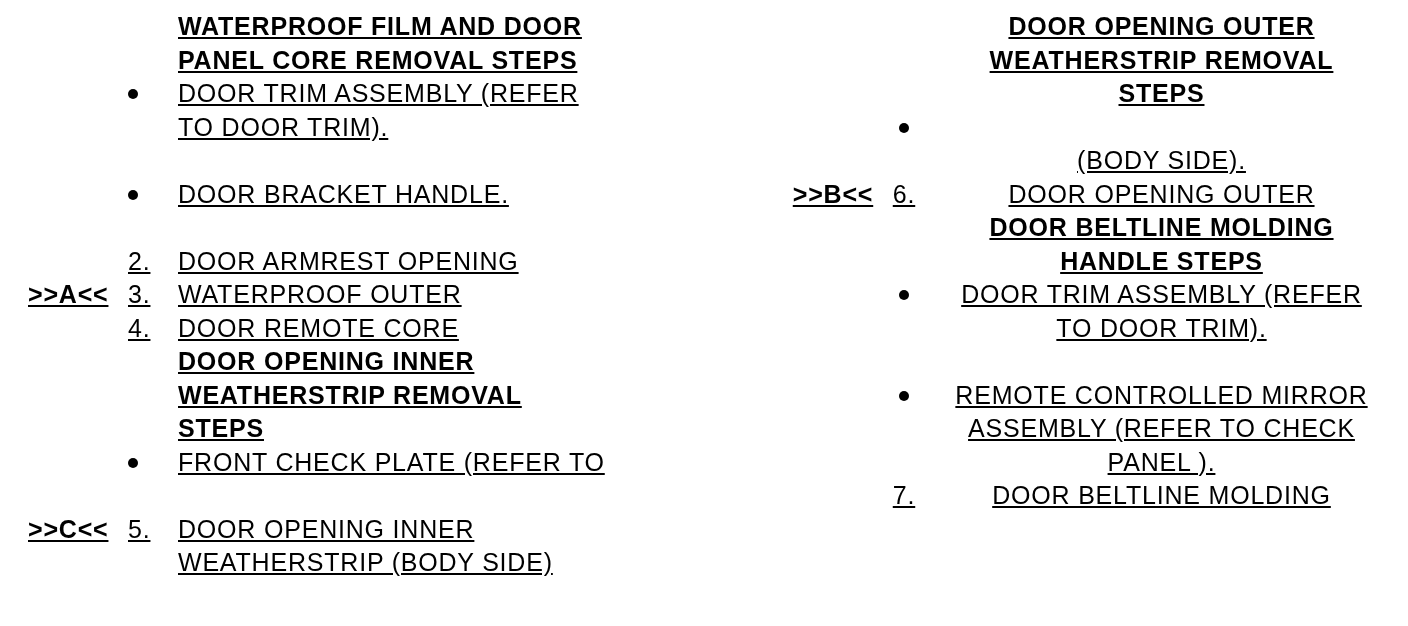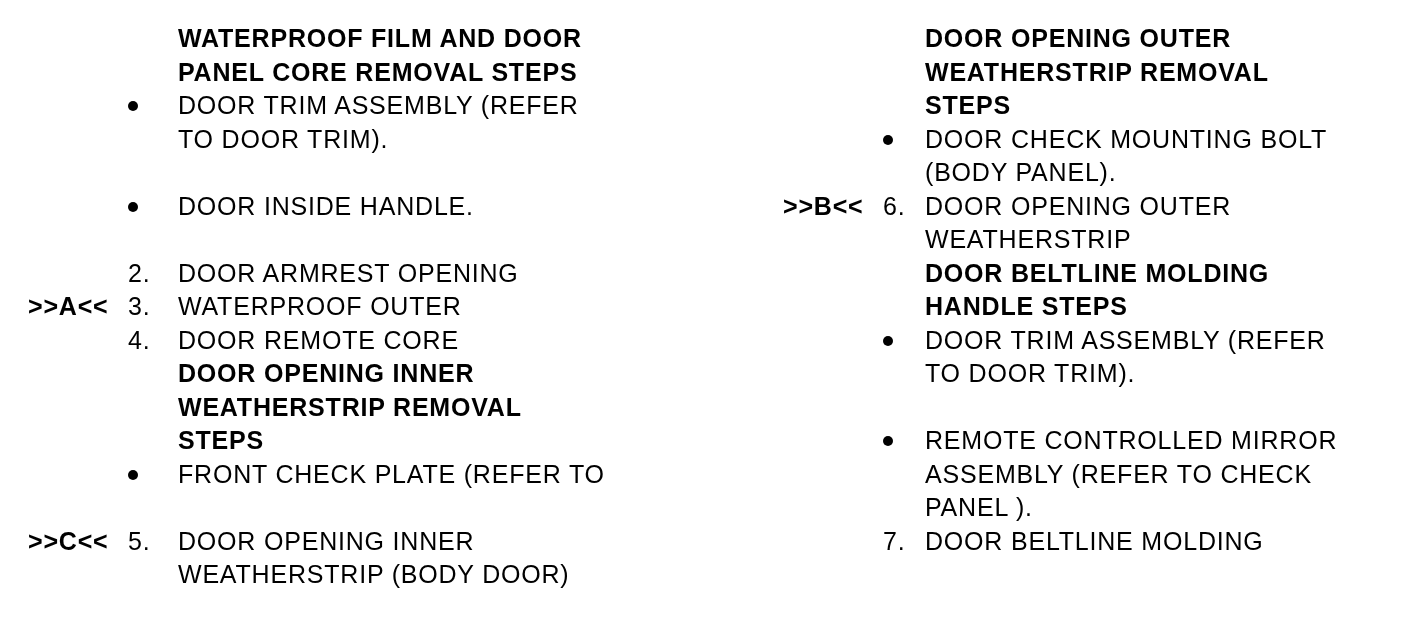--- a/index.html
+++ b/index.html
@@ -7,23 +7,23 @@
     position: relative;
     width: 1408px;
     height: 626px;
     background: #ffffff;
     color: #000000;
     font-family: "Liberation Sans", "DejaVu Sans", sans-serif;
     font-size: 25px;
     letter-spacing: 0.8px;
     overflow: hidden;
   }
-  .col { position: absolute; top: 22px; }
+  .col { position: absolute; top: 10px; text-decoration: underline; }
   .col-left  { left: 28px;  width: 615px; }
-  .col-right { left: 783px; width: 615px; }
+  .col-right { left: 783px; width: 615px; text-align: center; }
   .row {
     display: flex;
     height: 33.5px;
     line-height: 33.5px;
     white-space: nowrap;
     align-items: stretch;
   }
   .cell { display: block; }
   .cell.marker { flex: 0 0 100px; width: 100px; font-weight: bold; }
   .col-left  .cell.num { flex: 0 0 50px; width: 50px; }
@@ -62,21 +62,21 @@
       </div>
       <div class="row cont">
         <span class="cell marker"></span>
         <span class="cell num"></span>
         <span class="cell text">TO DOOR TRIM).</span>
       </div>
       <div class="row blank"></div>
       <div class="row item">
         <span class="cell marker"></span>
         <span class="cell num"><span class="bullet-icon"></span></span>
-        <span class="cell text">DOOR INSIDE HANDLE.</span>
+        <span class="cell text">DOOR BRACKET HANDLE.</span>
       </div>
       <div class="row blank"></div>
       <div class="row item">
         <span class="cell marker"></span>
         <span class="cell num">2.</span>
         <span class="cell text">DOOR ARMREST OPENING</span>
       </div>
       <div class="row item">
         <span class="cell marker">&gt;&gt;A&lt;&lt;</span>
         <span class="cell num">3.</span>
@@ -112,21 +112,21 @@
         <span class="cell num"></span>
       </div>
       <div class="row item">
         <span class="cell marker">&gt;&gt;C&lt;&lt;</span>
         <span class="cell num">5.</span>
         <span class="cell text">DOOR OPENING INNER</span>
       </div>
       <div class="row cont">
         <span class="cell marker"></span>
         <span class="cell num"></span>
-        <span class="cell text">WEATHERSTRIP (BODY DOOR)</span>
+        <span class="cell text">WEATHERSTRIP (BODY SIDE)</span>
       </div>
     </section>
   <section class="col col-right">
       <div class="row heading">
         <span class="cell marker"></span>
         <span class="cell num"></span>
         <span class="cell text">DOOR OPENING OUTER</span>
       </div>
       <div class="row heading">
         <span class="cell marker"></span>
@@ -134,36 +134,30 @@
         <span class="cell text">WEATHERSTRIP REMOVAL</span>
       </div>
       <div class="row heading">
         <span class="cell marker"></span>
         <span class="cell num"></span>
         <span class="cell text">STEPS</span>
       </div>
       <div class="row item">
         <span class="cell marker"></span>
         <span class="cell num"><span class="bullet-icon"></span></span>
-        <span class="cell text">DOOR CHECK MOUNTING BOLT</span>
       </div>
       <div class="row cont">
         <span class="cell marker"></span>
         <span class="cell num"></span>
-        <span class="cell text">(BODY PANEL).</span>
+        <span class="cell text">(BODY SIDE).</span>
       </div>
       <div class="row item">
         <span class="cell marker">&gt;&gt;B&lt;&lt;</span>
         <span class="cell num">6.</span>
         <span class="cell text">DOOR OPENING OUTER</span>
-      </div>
-      <div class="row cont">
-        <span class="cell marker"></span>
-        <span class="cell num"></span>
-        <span class="cell text">WEATHERSTRIP</span>
       </div>
       <div class="row heading">
         <span class="cell marker"></span>
         <span class="cell num"></span>
         <span class="cell text">DOOR BELTLINE MOLDING</span>
       </div>
       <div class="row heading">
         <span class="cell marker"></span>
         <span class="cell num"></span>
         <span class="cell text">HANDLE STEPS</span>

